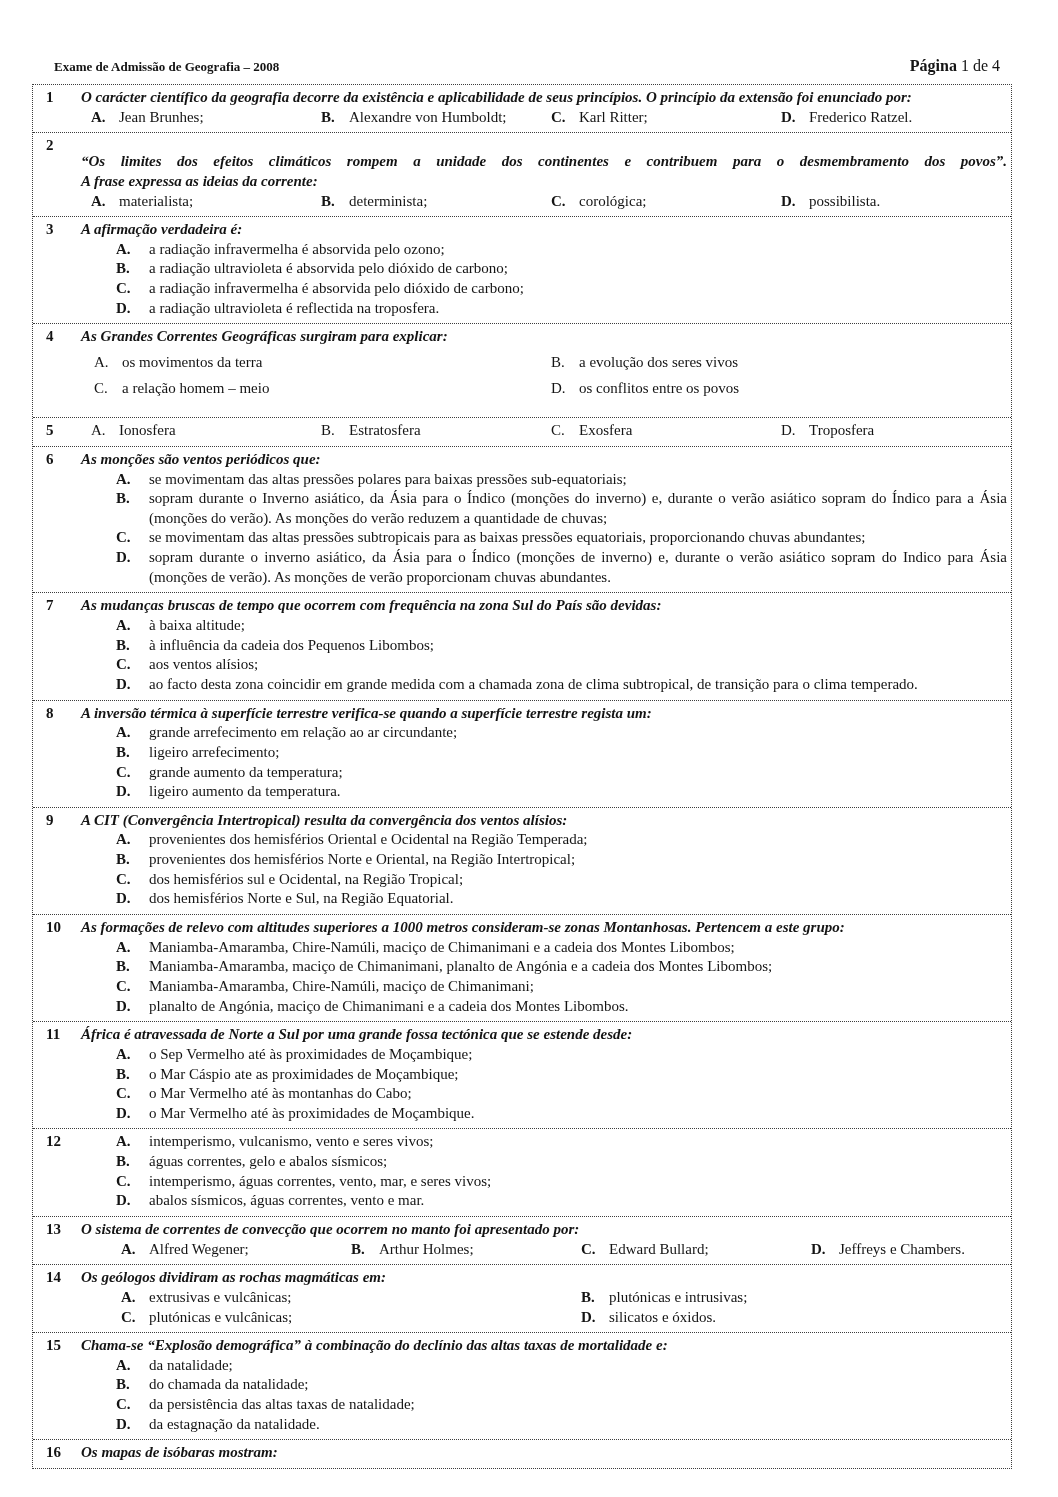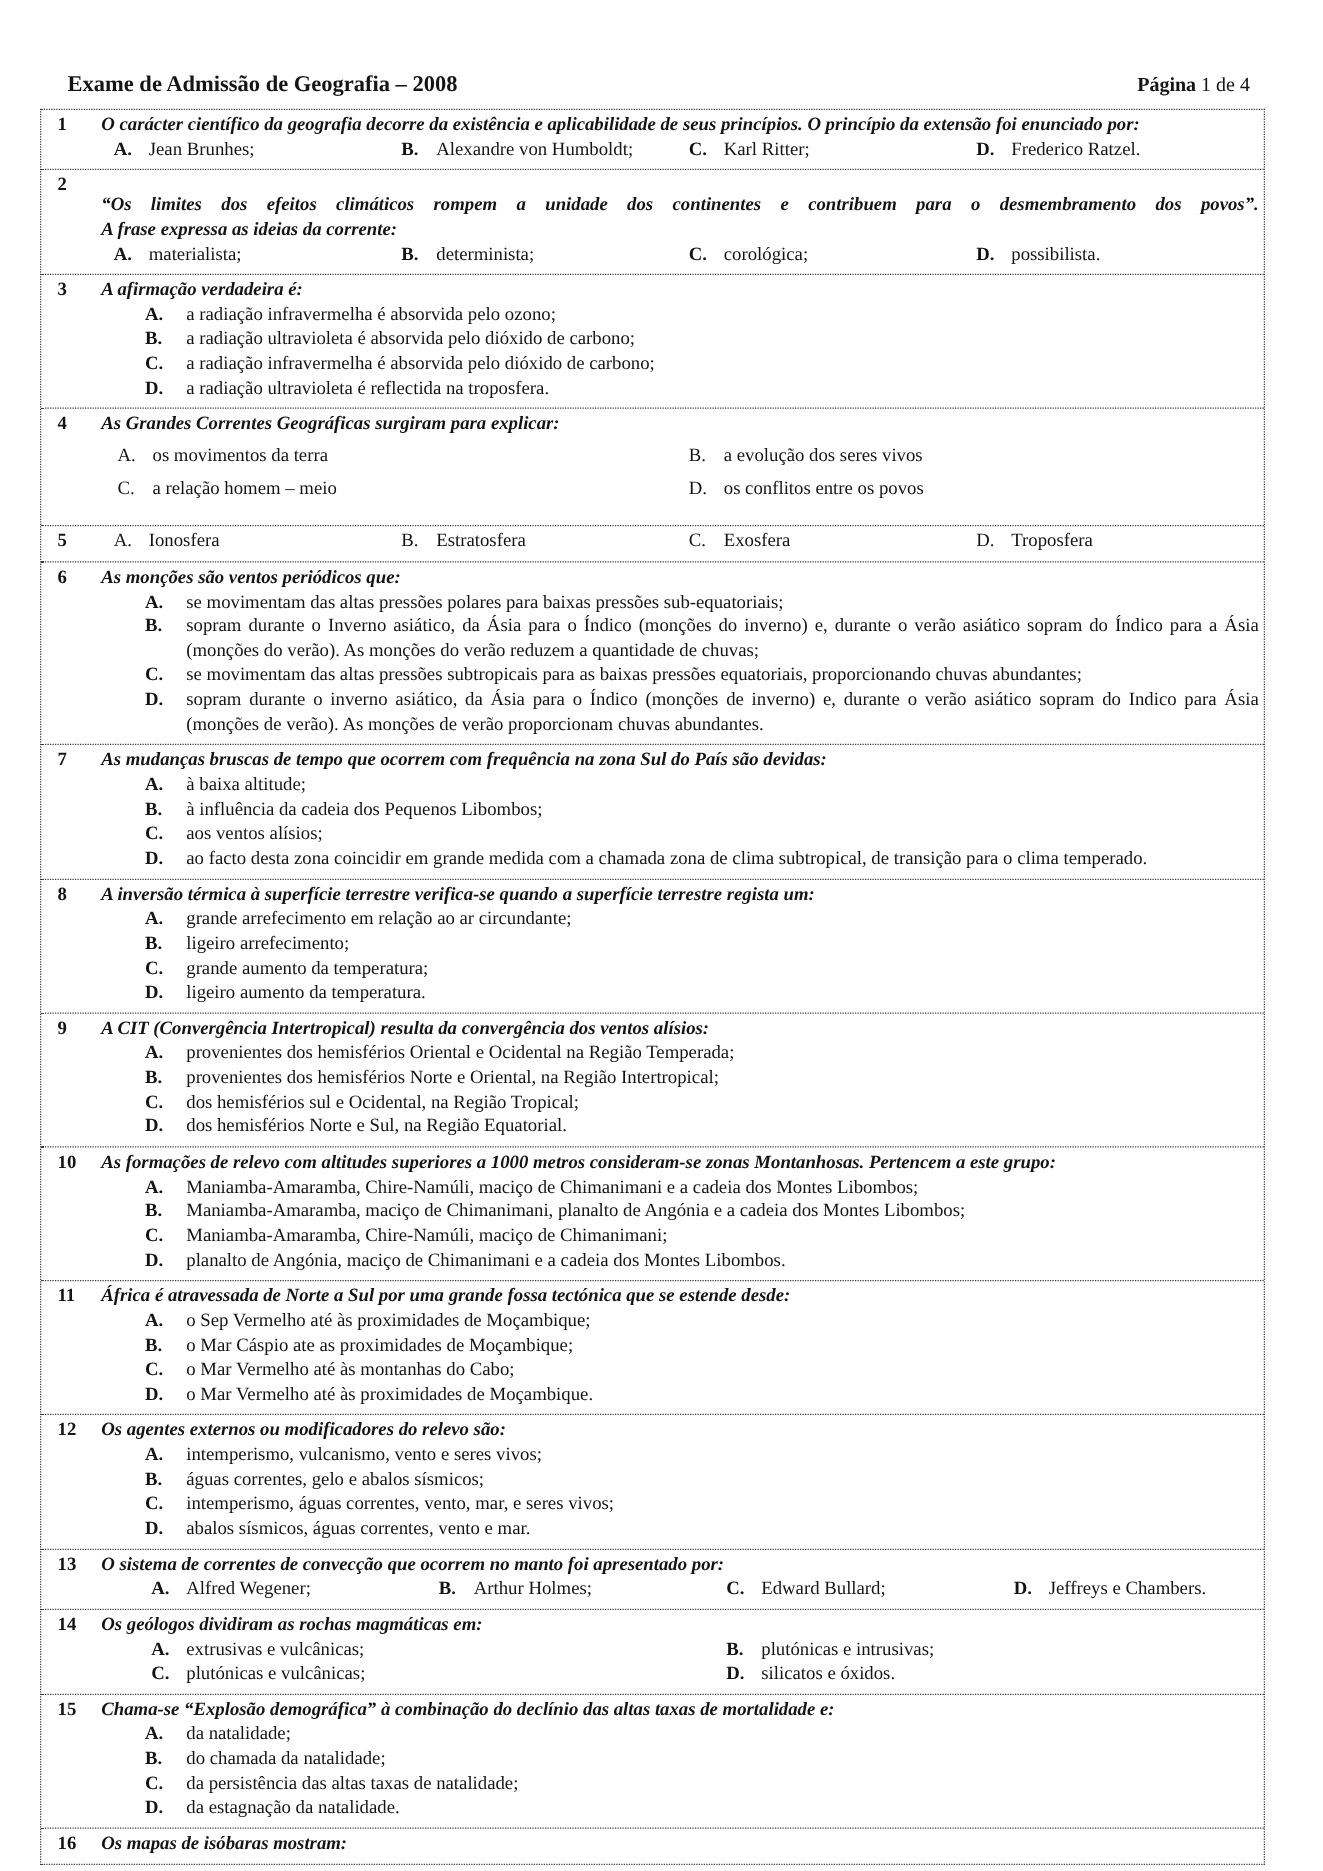--- a/index.html
+++ b/index.html
@@ -13,21 +13,21 @@
     font-size: 15px;
     line-height: 1.31;
     background: #ffffff;
   }
   .header {
     display: flex;
     justify-content: space-between;
     align-items: baseline;
     padding: 0 12px 7px 22px;
   }
-  .title { font-weight: bold; font-size: 18px; white-space: nowrap; }
+  .title { font-weight: bold; font-size: 13px; white-space: nowrap; }
   .pageinfo { font-size: 16px; white-space: nowrap; }
   .pageinfo .plabel { font-weight: bold; margin-left: 44px; }
   .qtable { border: 1px dotted #3d3d3d; }
   .qrow {
     display: grid;
     grid-template-columns: 48px 1fr;
     padding: 3px 4px 5px 0;
   }
   .qrow + .qrow { border-top: 1px dotted #3d3d3d; }
   .qnum { font-weight: bold; padding-left: 13px; }
@@ -353,21 +353,20 @@
               <span class="letter">D.</span>
               <span class="otext">o Mar Vermelho até  às proximidades de Moçambique.</span>
             </div>
           </div>
     </div>
   </div>
 
   <div class="qrow">
     <div class="qnum">12</div>
     <div class="qbody">
-      <div class="stem">Os agentes externos ou modificadores do relevo são:</div>
 
       <div class="opts stacked">
             <div class="opt">
               <span class="letter">A.</span>
               <span class="otext">intemperismo, vulcanismo, vento e seres vivos;</span>
             </div>
             <div class="opt">
               <span class="letter">B.</span>
               <span class="otext">águas correntes, gelo e abalos sísmicos;</span>
             </div>

